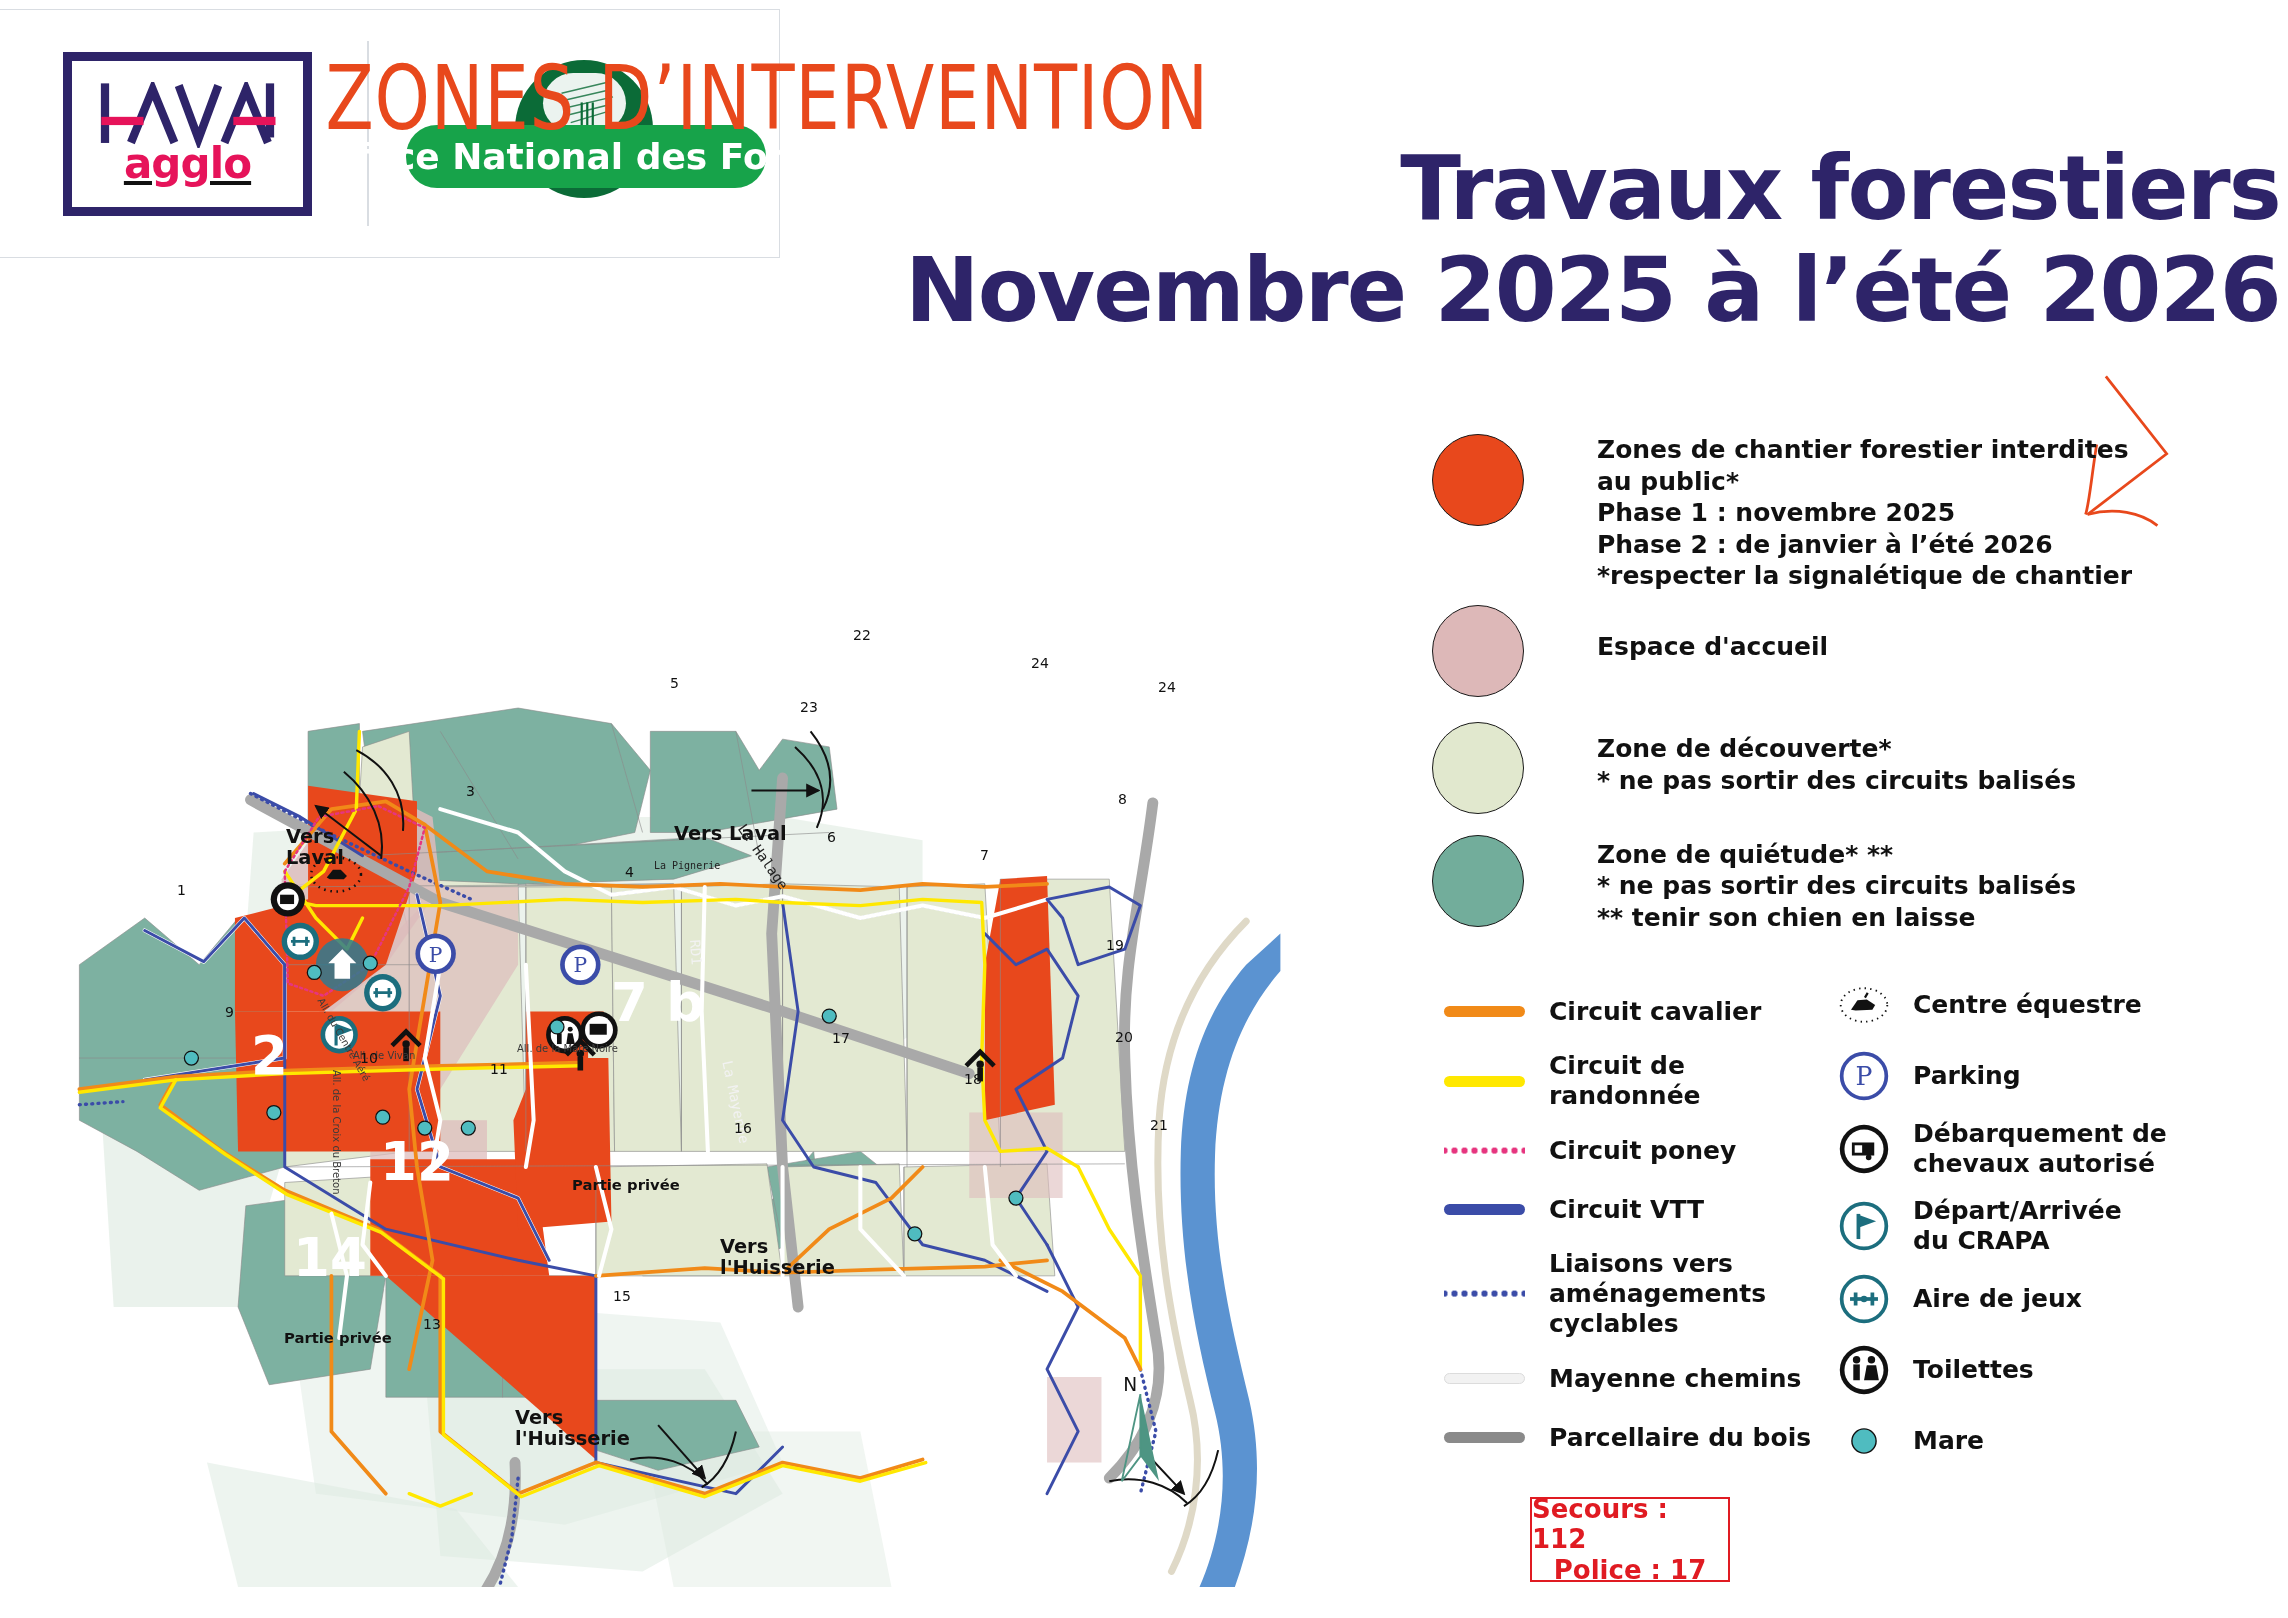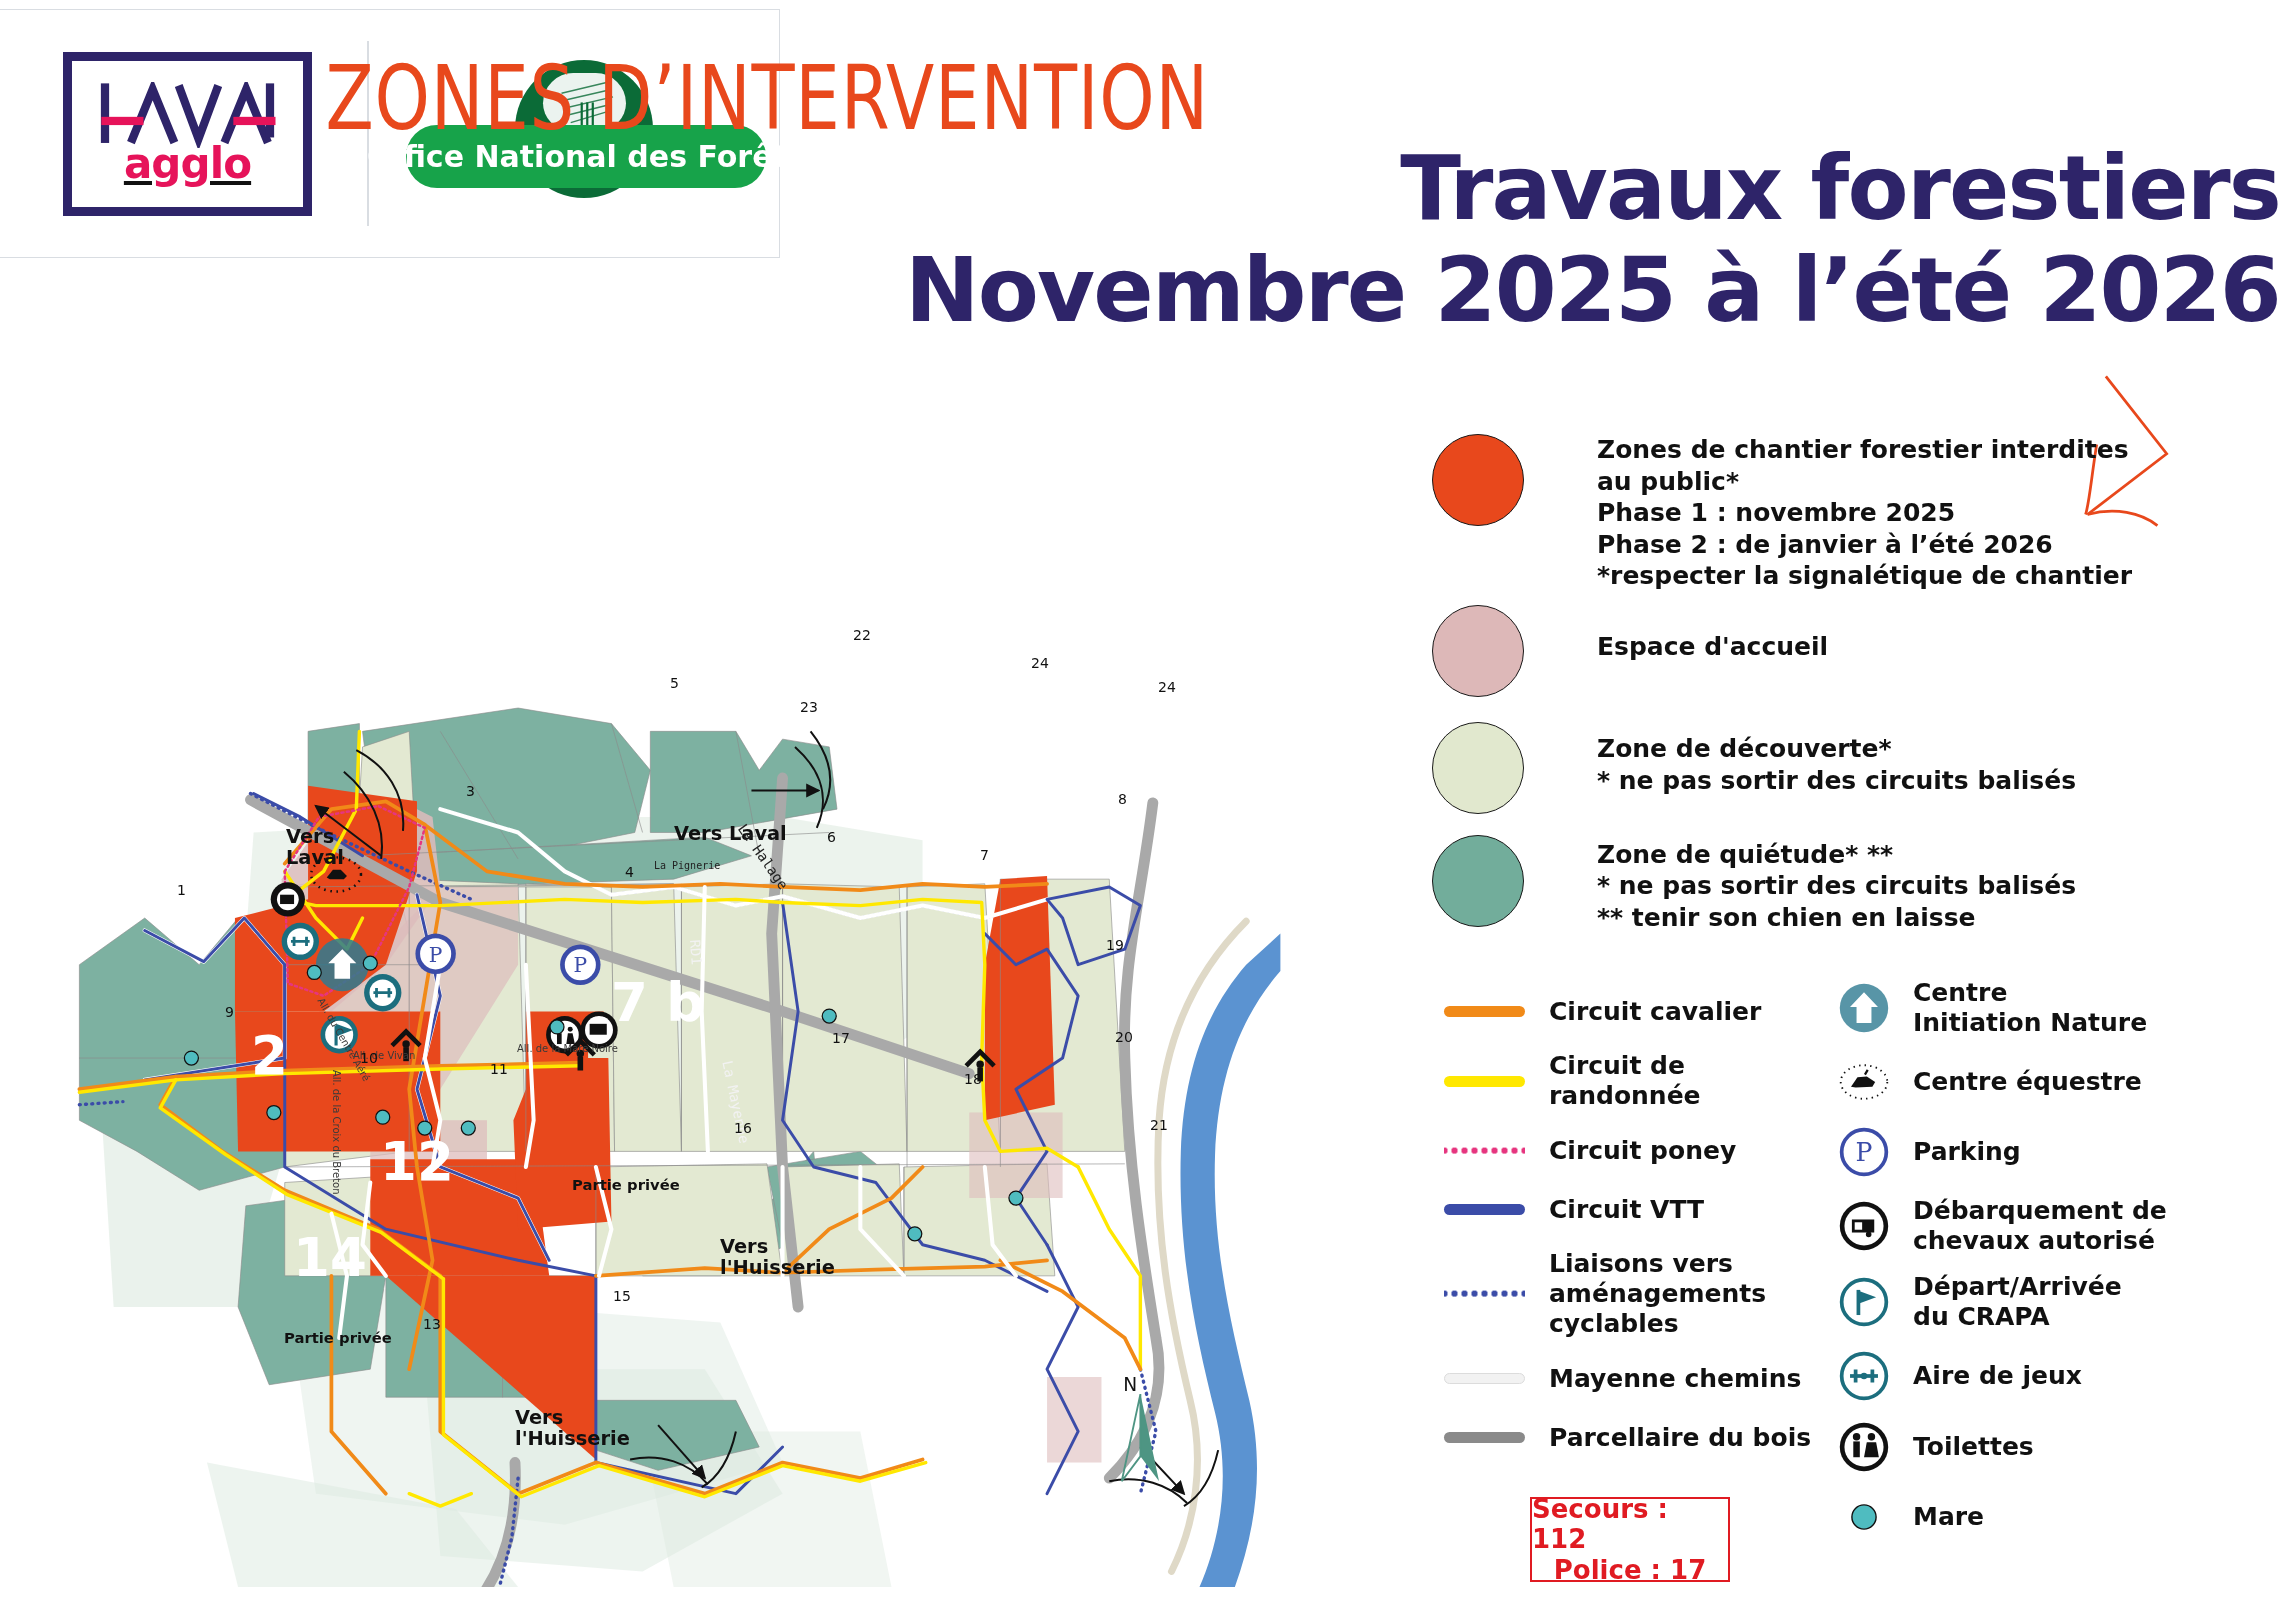--- a/index.html
+++ b/index.html
@@ -17,21 +17,21 @@
   #laval-word svg{display:block;}
   #laval-agglo{font-size:42px;font-weight:700;color:#E6135A;line-height:1;
                margin-top:-5.5px;letter-spacing:-0.9px;font-family:"DejaVu Sans",sans-serif;}
   #logo-divider{width:1.8px;height:185px;background:#d9dde2;margin:0 37px 0 55px;}
   #onf-logo{width:360px;height:148px;position:relative;}
   #onf-ellipse{position:absolute;left:109px;top:0;width:138px;height:138px;
                border-radius:50%;background:#0B6B37;}
   #onf-band{position:absolute;left:0;top:65px;width:360px;height:63px;
             border-radius:31px;background:#17A34A;display:flex;
             align-items:center;justify-content:center;}
-  #onf-band span{color:#fff;font-weight:700;font-size:30px;
+  #onf-band span{color:#fff;font-weight:700;font-size:36px;
                  font-family:"DejaVu Sans",sans-serif;white-space:nowrap;}
   #onf-tree{position:absolute;left:137px;top:13px;width:83px;height:57px;
             border-radius:42px 42px 37px 37px;background:#fff;opacity:.92;}
   #onf-tree-lines{position:absolute;left:137px;top:13px;width:83px;height:57px;}
 
   
   #title-1{position:absolute;left:1180;top:46px;width:1209px;text-align:right;
            color:#E8481C;font-size:89px;font-weight:400;letter-spacing:0.9px;
            font-family:"DejaVu Sans Condensed","DejaVu Sans",sans-serif;
            transform:scaleX(.88);transform-origin:right center;white-space:nowrap;}
@@ -533,30 +533,20 @@
     <div class="line-row">
       <div class="line-swatch" style="background: rgb(138, 138, 138);"></div>
       <div class="line-label" style="white-space: pre-line;">Parcellaire du bois</div>
     </div>
   </div>
 
 <div id="icons-legend">
     <div class="icon-row">
       <div class="icon-cell">
         <svg viewBox="0 0 58 58">
-          <circle cx="29" cy="29" r="26" fill="#2E7B91" opacity=".8"></circle>
-          <path d="M29 12 L44 28 L37 28 L37 45 L21 45 L21 28 L14 28 Z" fill="#fff"></path>
-        </svg>
-      </div>
-      <div class="icon-label" style="white-space: pre-line;">Centre
-Initiation Nature</div>
-    </div>
-    <div class="icon-row">
-      <div class="icon-cell">
-        <svg viewBox="0 0 58 58">
           <ellipse cx="29" cy="29" rx="25" ry="18" fill="none" stroke="#111" stroke-width="2" stroke-dasharray="1.5 4.5"></ellipse>
           <path d="M15 34 L22 24 L32 23 L41 29 L38 34 L20 35 Z" fill="#111"></path>
           <path d="M30 21 L33 16" stroke="#111" stroke-width="2.4"></path>
         </svg>
       </div>
       <div class="icon-label" style="white-space: pre-line;">Centre équestre</div>
     </div>
     <div class="icon-row">
       <div class="icon-cell">
         <svg viewBox="0 0 58 58">

